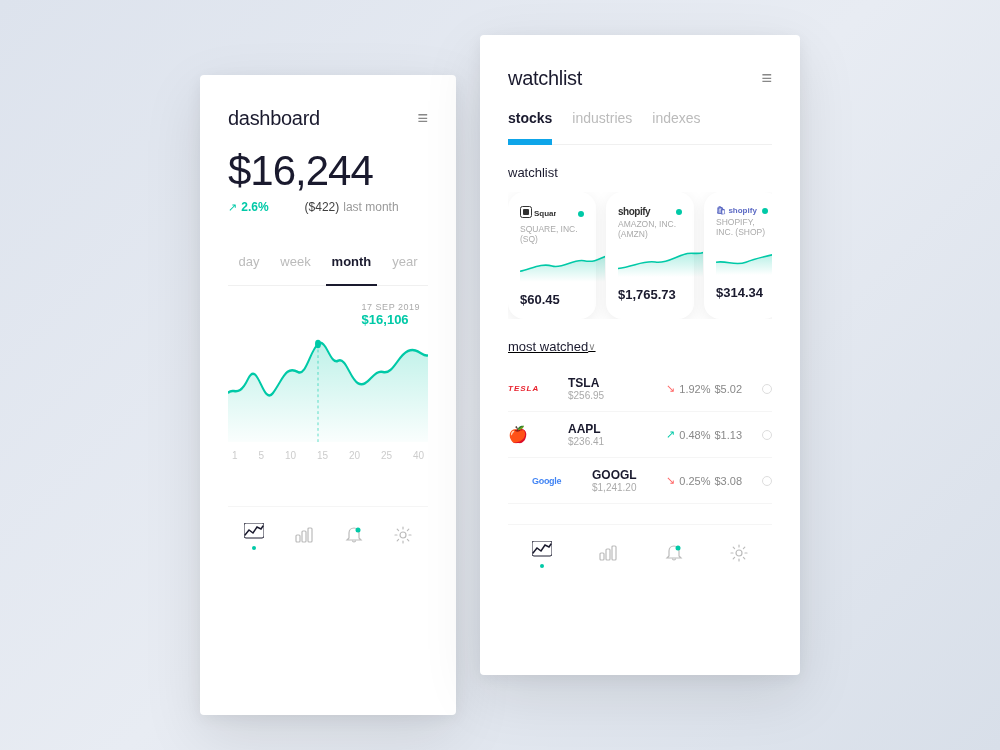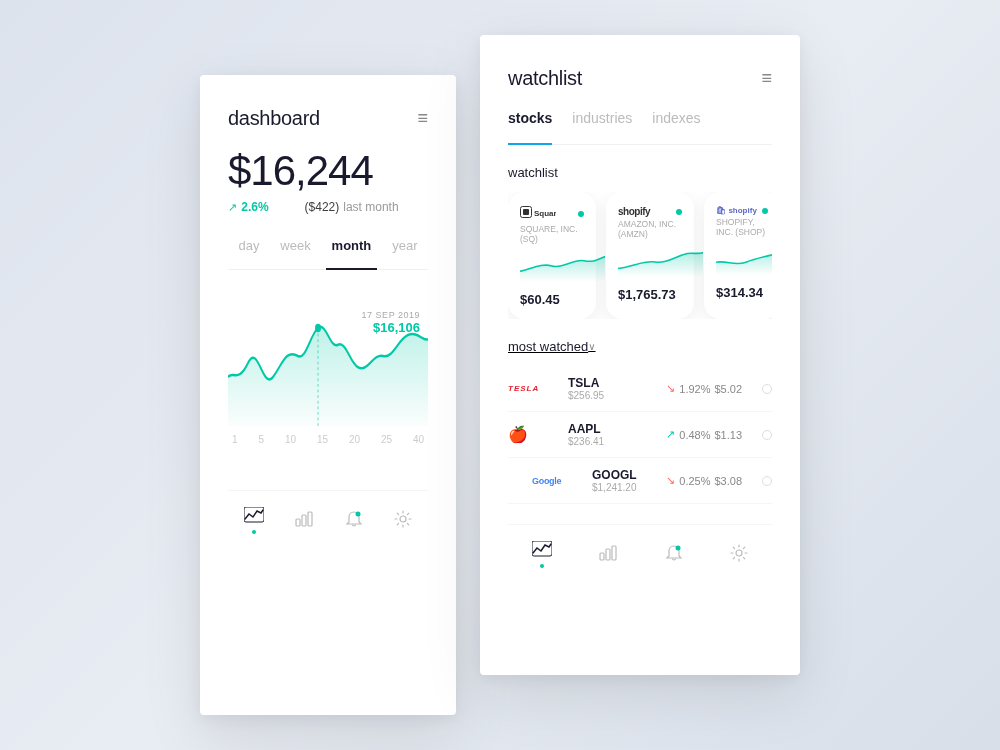--- a/index.html
+++ b/index.html
@@ -90,21 +90,21 @@
     }
     .arrow-up {
       color: #00c9a7;
       font-size: 11px;
     }
 
     
     .time-filter {
       display: flex;
       justify-content: space-around;
-      margin: 20px 0 16px;
+      margin: 36px 0 16px;
       border-bottom: 1px solid #f0f0f0;
       padding-bottom: 12px;
     }
     .time-btn {
       font-size: 13px;
       color: #bbb;
       cursor: pointer;
       padding: 4px 6px;
       font-weight: 400;
     }
@@ -116,23 +116,23 @@
     }
 
     
     .chart-area {
       position: relative;
       height: 180px;
       margin: 12px 0 8px;
     }
     .chart-tooltip {
       position: absolute;
-      top: 24px;
+      top: 0;
       right: 8px;
-      text-align: right;
+      text-align: left;
     }
     .chart-tooltip .date {
       font-size: 9px;
       color: #aaa;
       letter-spacing: 0.5px;
     }
     .chart-tooltip .price {
       font-size: 13px;
       color: #00c9a7;
       font-weight: 600;
@@ -192,21 +192,21 @@
     }
     .wl-tab {
       font-size: 14px;
       color: #bbb;
       cursor: pointer;
       padding-bottom: 8px;
     }
     .wl-tab.active {
       color: #1a1a2e;
       font-weight: 600;
-      border-bottom: 2px solid #0ea5e9;
+      border-bottom: 6px solid #0ea5e9;
       margin-bottom: -11px;
     }
 
     
     .section-label {
       font-size: 13px;
       color: #1a1a2e;
       font-weight: 500;
       margin-bottom: 12px;
     }

